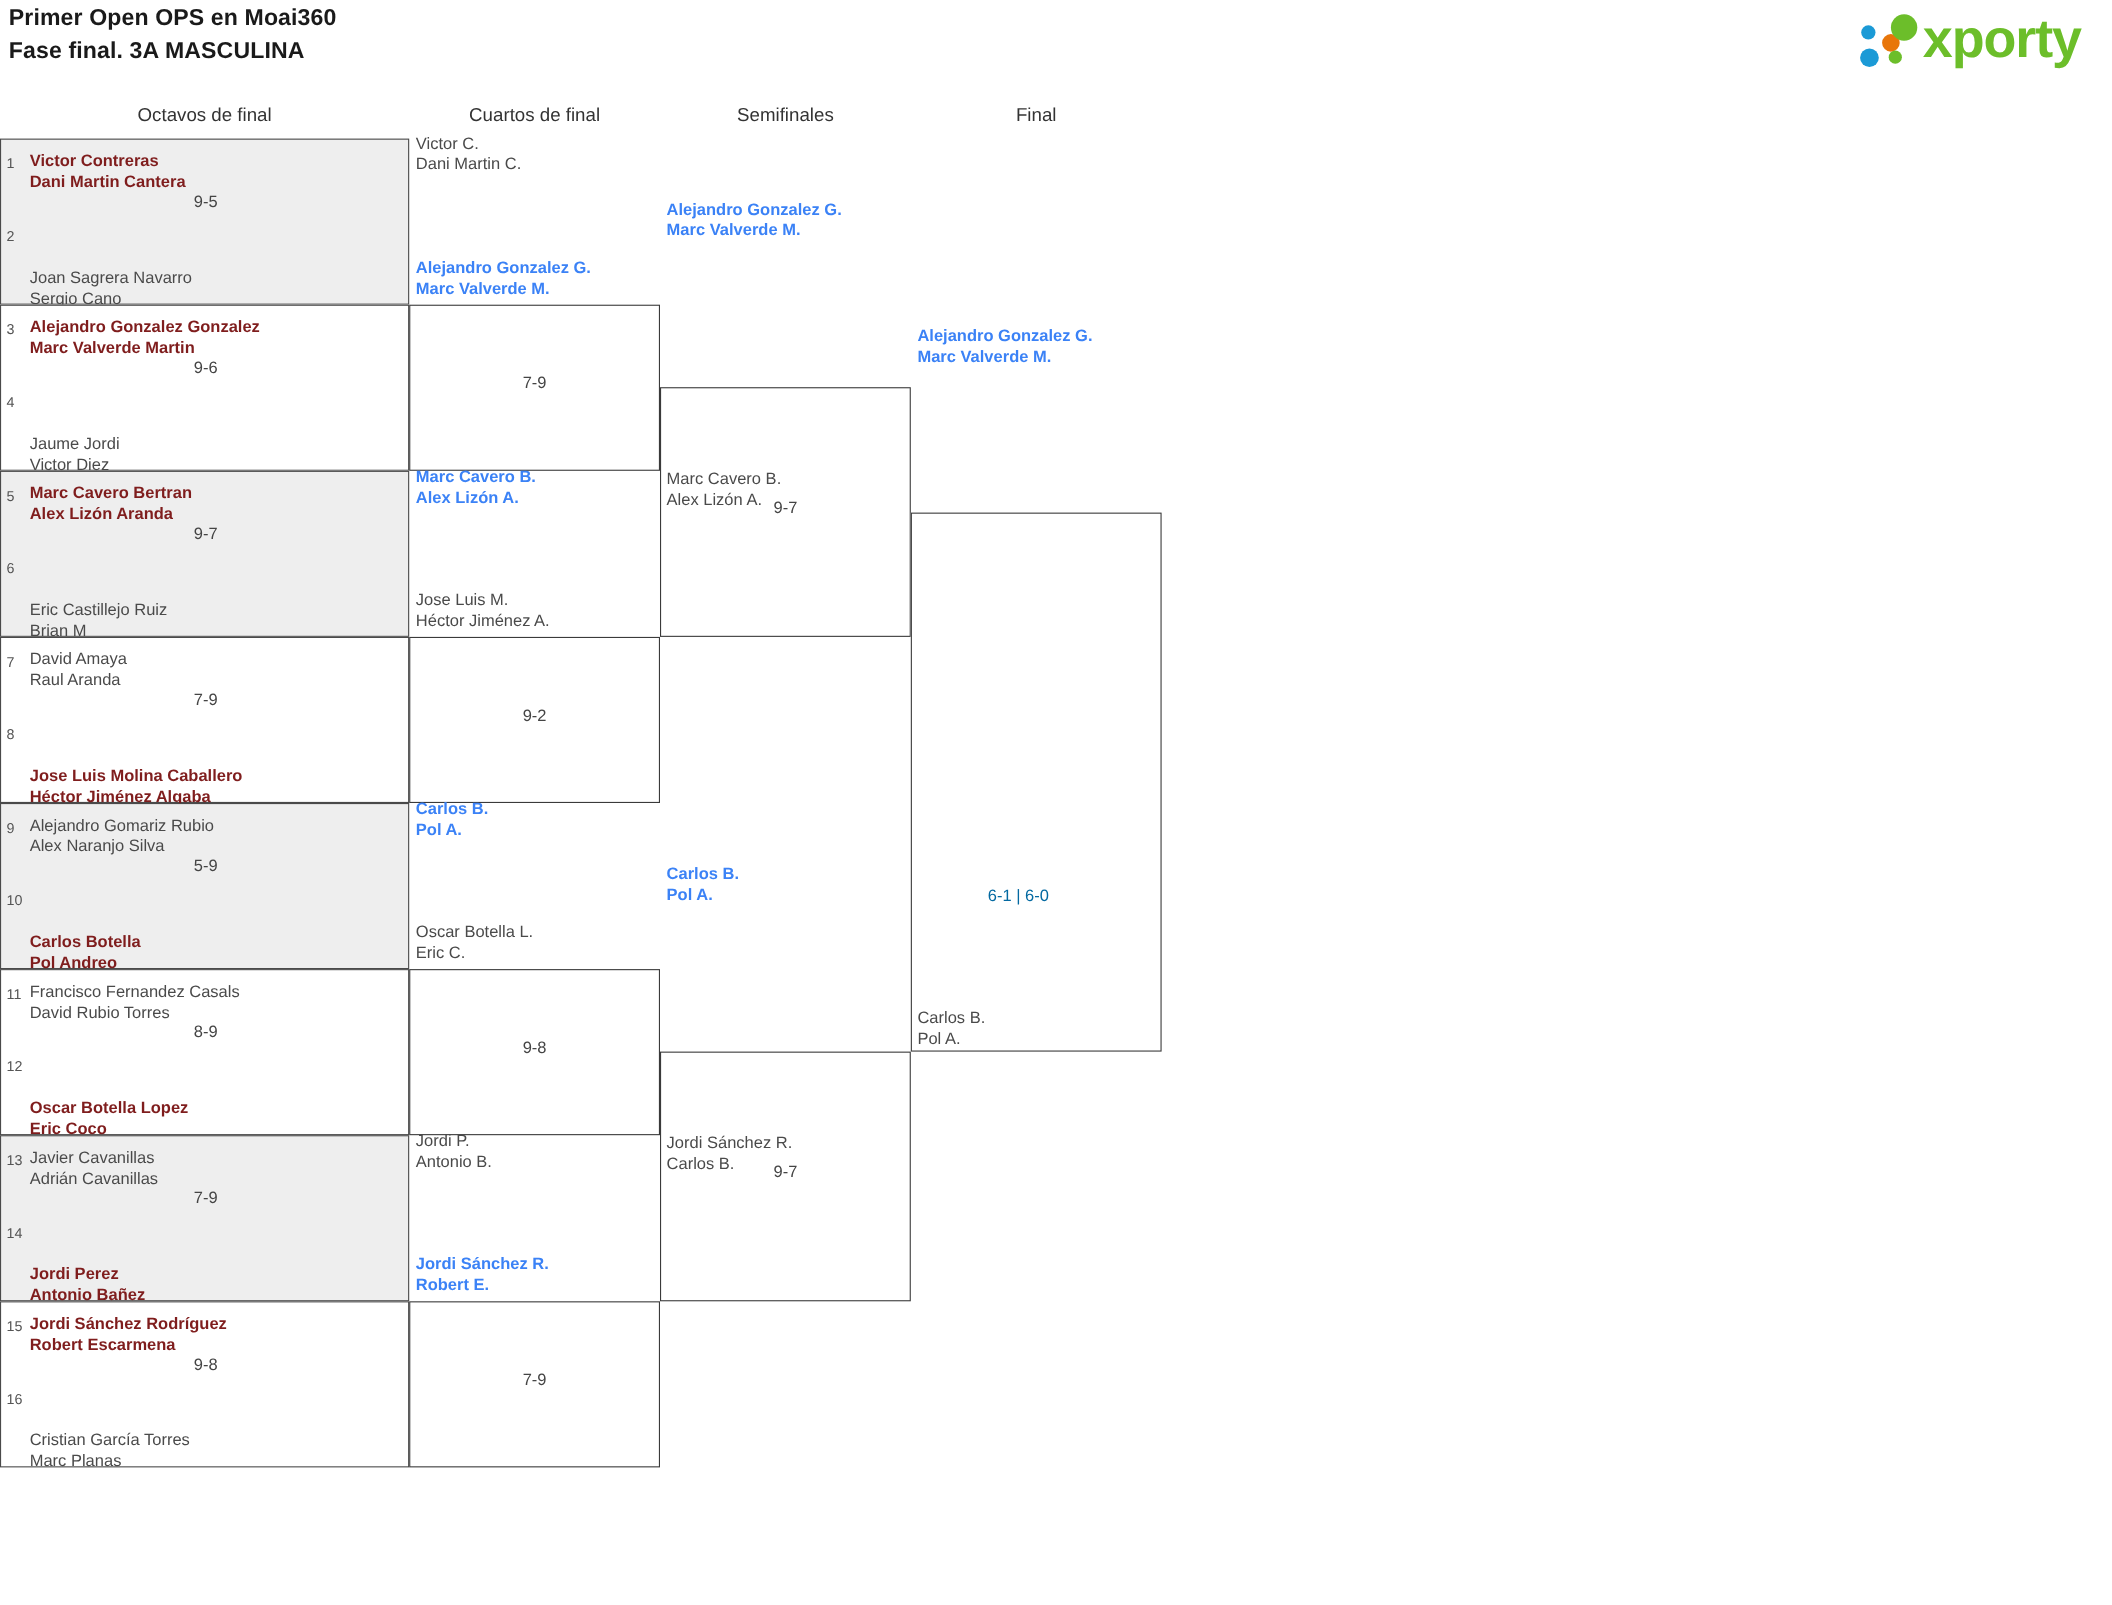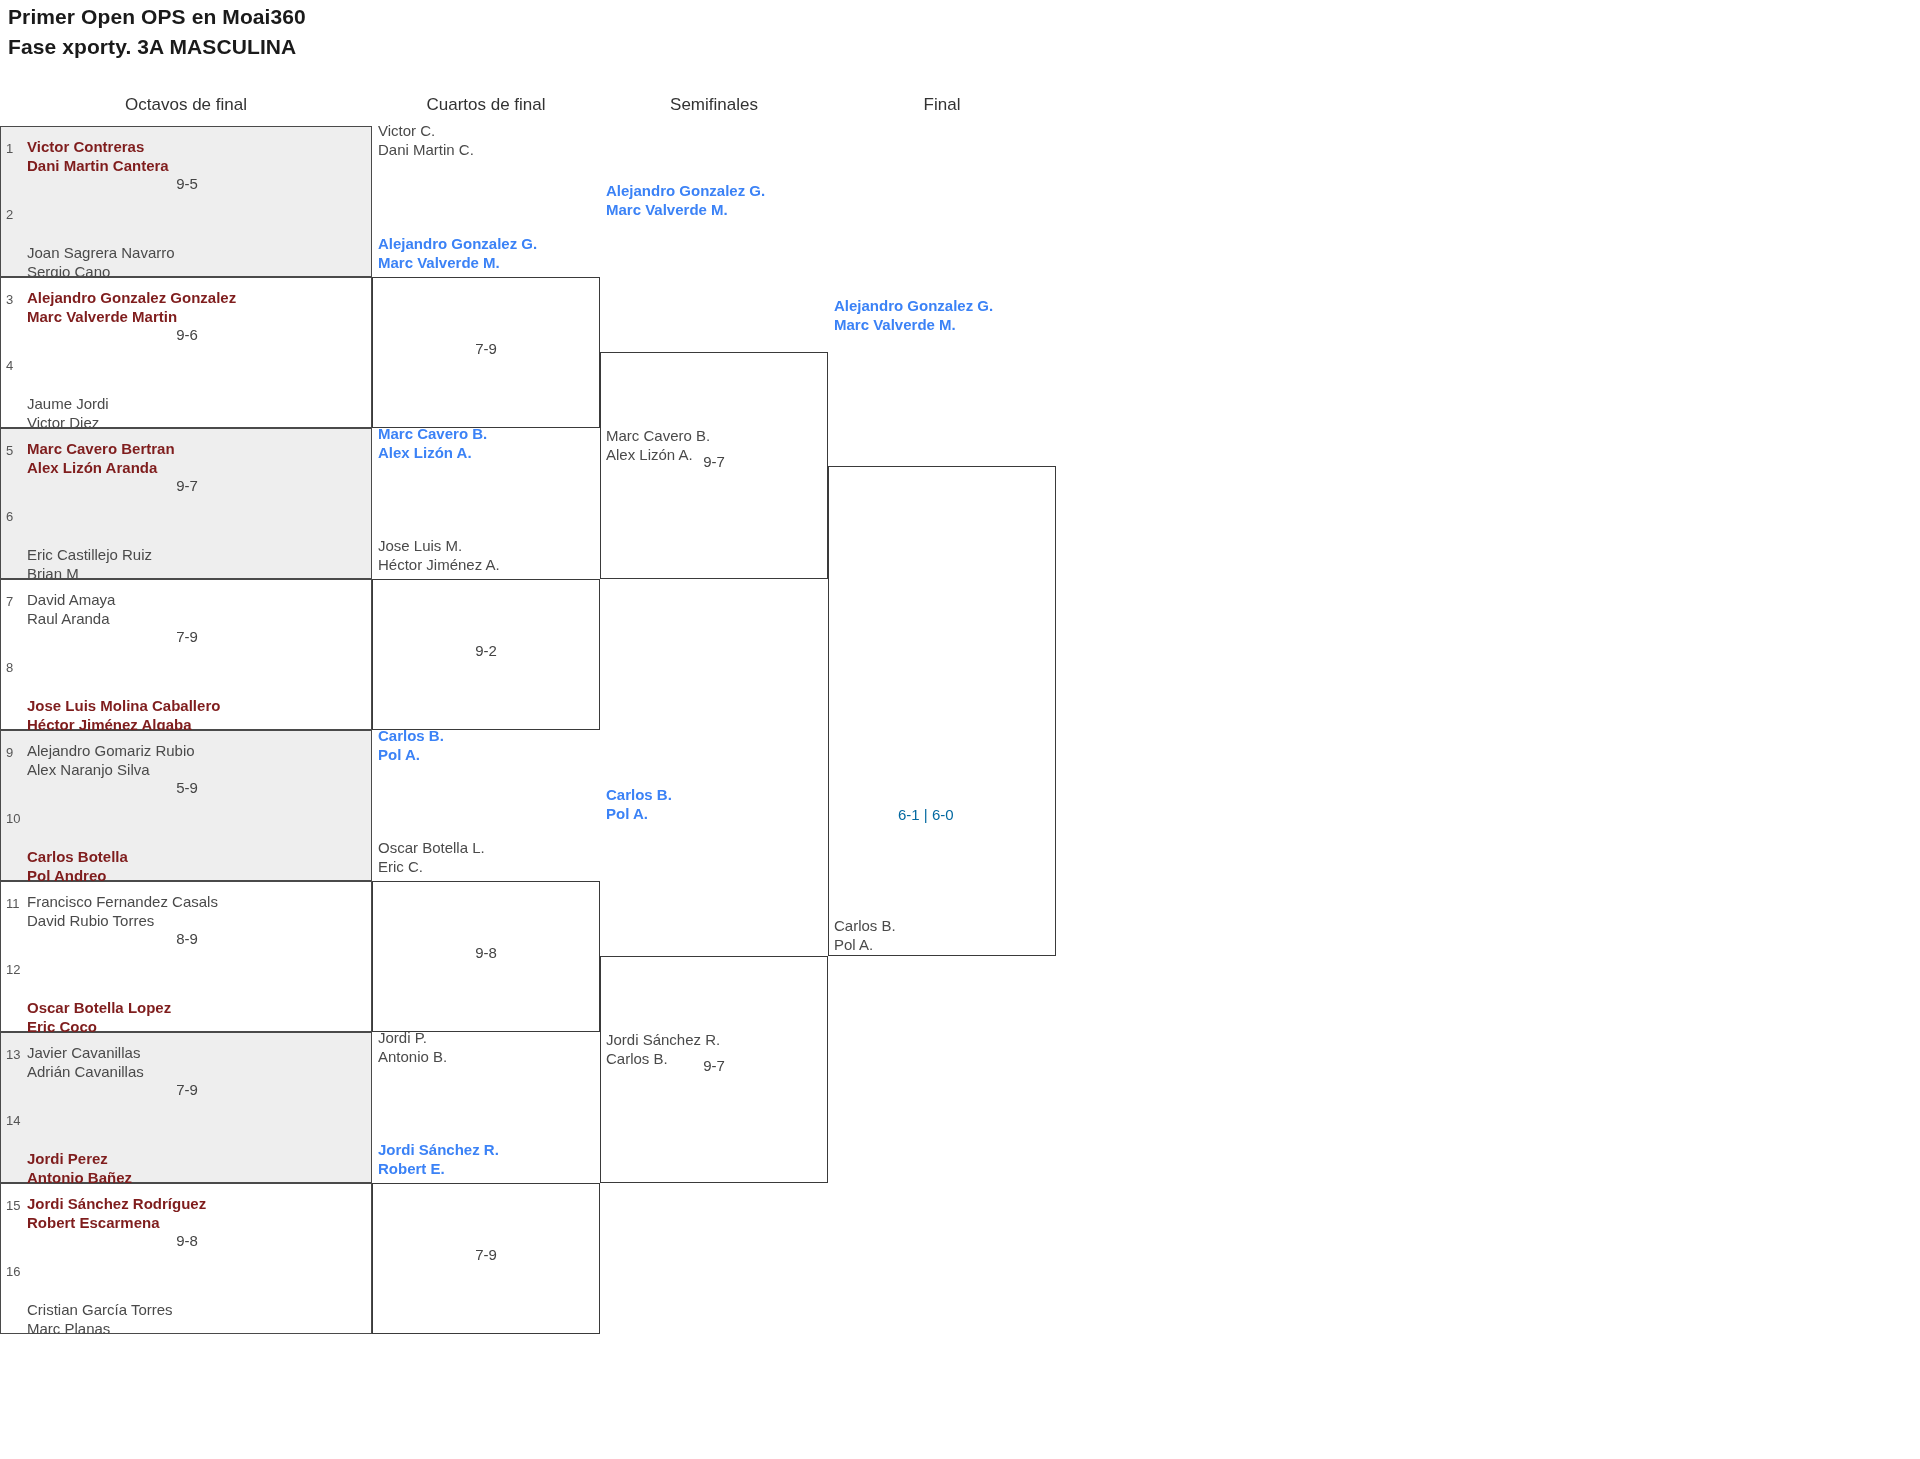--- a/index.html
+++ b/index.html
@@ -166,23 +166,33 @@
     white-space: nowrap;
   }
 </style>
 </head>
 <body>
 
 <div id="header">
 
   <div id="title-block">
     <div class="title-line">Primer Open OPS en Moai360</div>
-    <div class="title-line">Fase xporty. 3A MASCULINA</div>
-  </div>
-
+    <div class="title-line">Fase final. 3A MASCULINA</div>
+  </div>
+
+  <div id="logo">
+    <div id="logo-dots">
+      <span class="dot d1"></span>
+      <span class="dot d2"></span>
+      <span class="dot d3"></span>
+      <span class="dot d4"></span>
+      <span class="dot d5"></span>
+    </div>
+    <div id="logo-word">xporty</div>
+  </div>
 </div>
 
 <div class="round-head" id="rh-0">Octavos de final</div>
 <div class="round-head" id="rh-1">Cuartos de final</div>
 <div class="round-head" id="rh-2">Semifinales</div>
 <div class="round-head" id="rh-3">Final</div>
 
 <div id="bracket">
 
   <div class="r1-match shade" style="top:0px;height:151px;">

